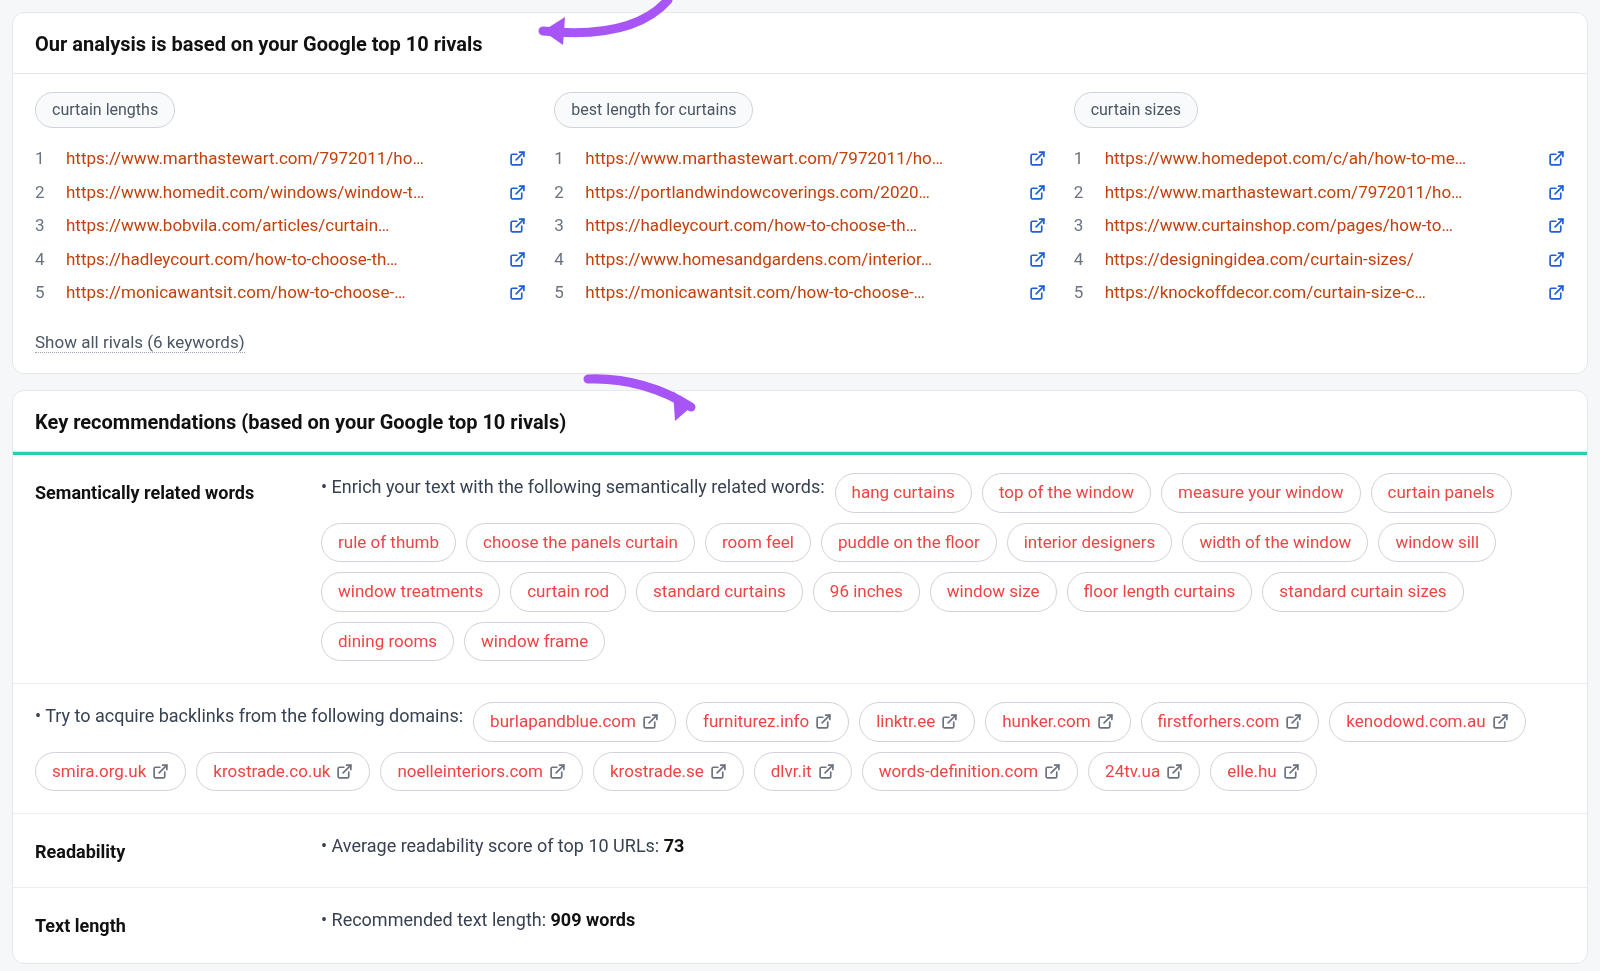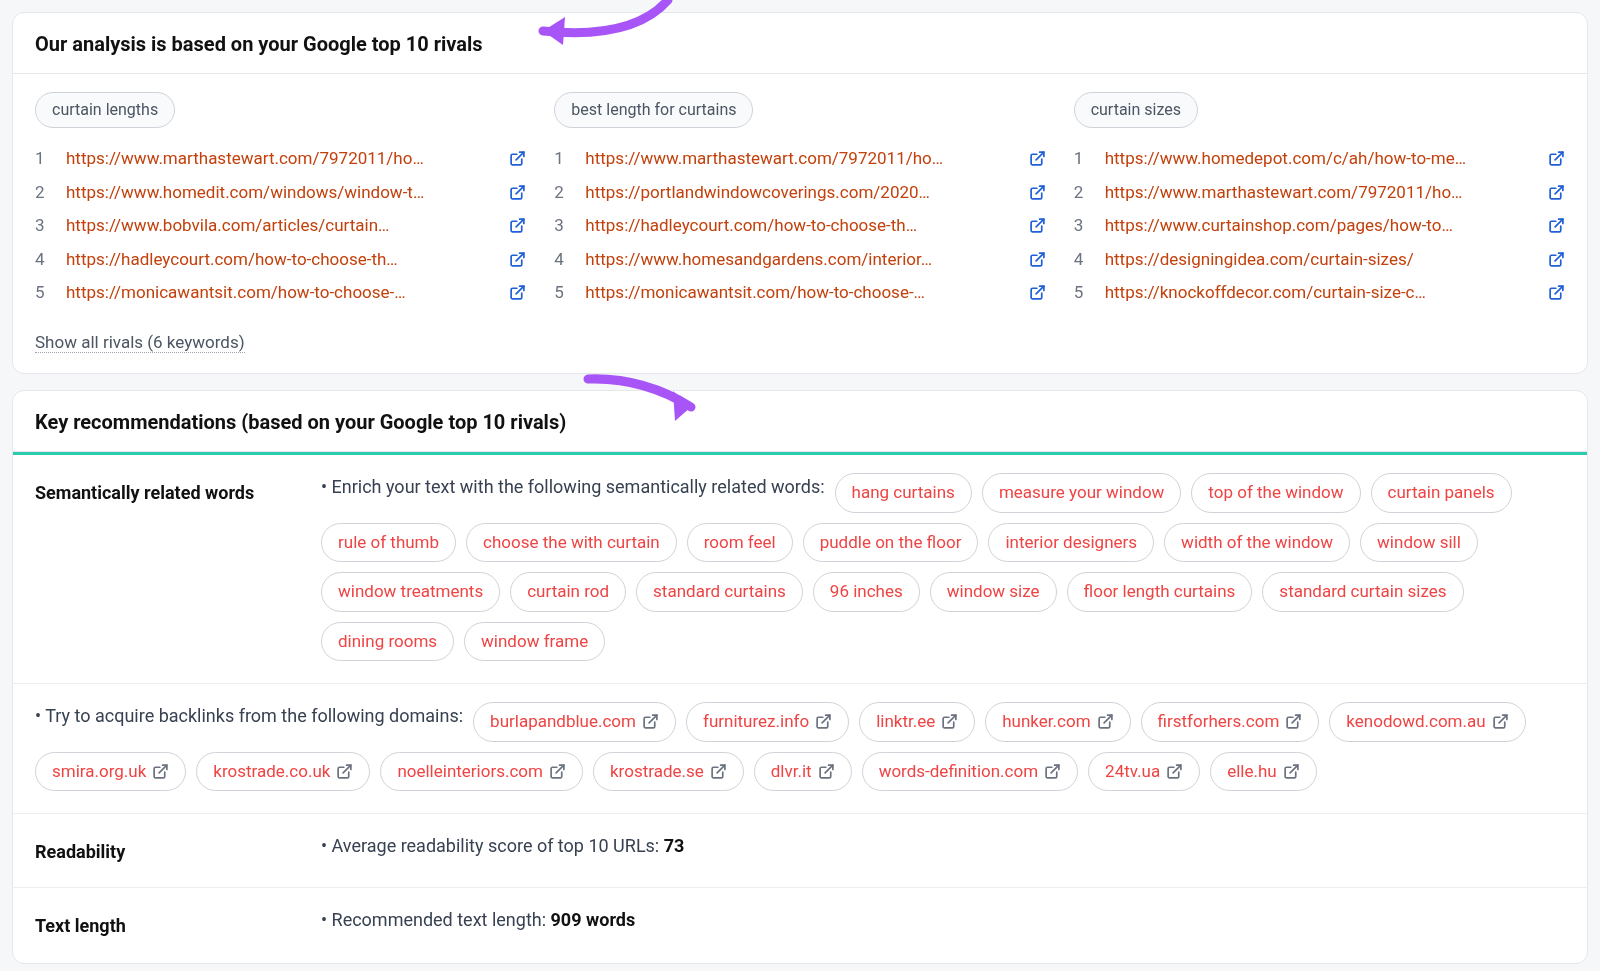--- a/index.html
+++ b/index.html
@@ -322,25 +322,25 @@
   </div>
   <div class="recs-underline"></div>
   <div class="recs-body">
 
     <div class="rec-section">
       <div class="rec-label">Semantically related words</div>
       <div class="rec-content">
         <div class="rec-line" id="semantic-line">
           <span class="bullet-text">• Enrich your text with the following semantically related words:</span>
         <span class="chip">hang curtains</span>
+            <span class="chip">top of the window</span>
             <span class="chip">measure your window</span>
-            <span class="chip">top of the window</span>
             <span class="chip">curtain panels</span>
             <span class="chip">rule of thumb</span>
-            <span class="chip">choose the with curtain</span>
+            <span class="chip">choose the panels curtain</span>
             <span class="chip">room feel</span>
             <span class="chip">puddle on the floor</span>
             <span class="chip">interior designers</span>
             <span class="chip">width of the window</span>
             <span class="chip">window sill</span>
             <span class="chip">window treatments</span>
             <span class="chip">curtain rod</span>
             <span class="chip">standard curtains</span>
             <span class="chip">96 inches</span>
             <span class="chip">window size</span>

